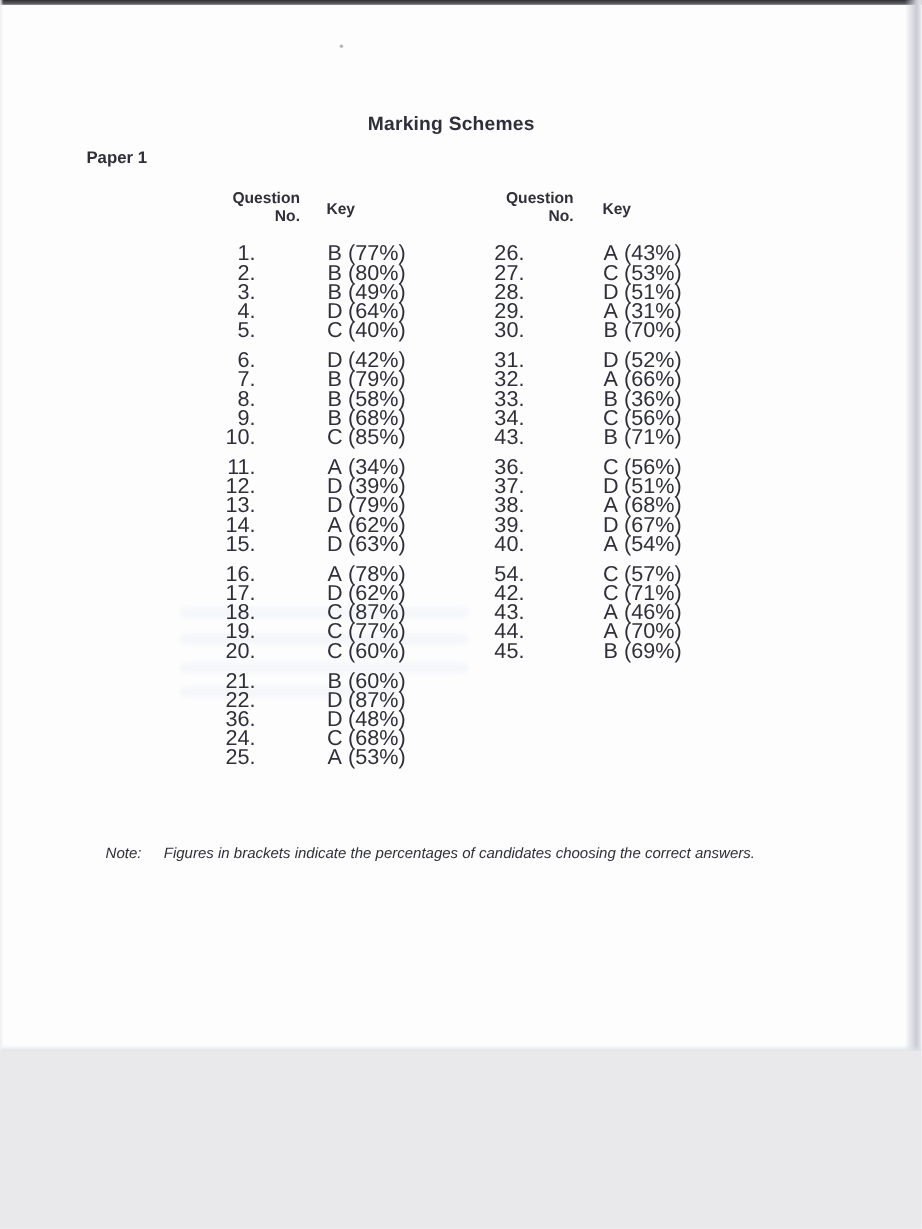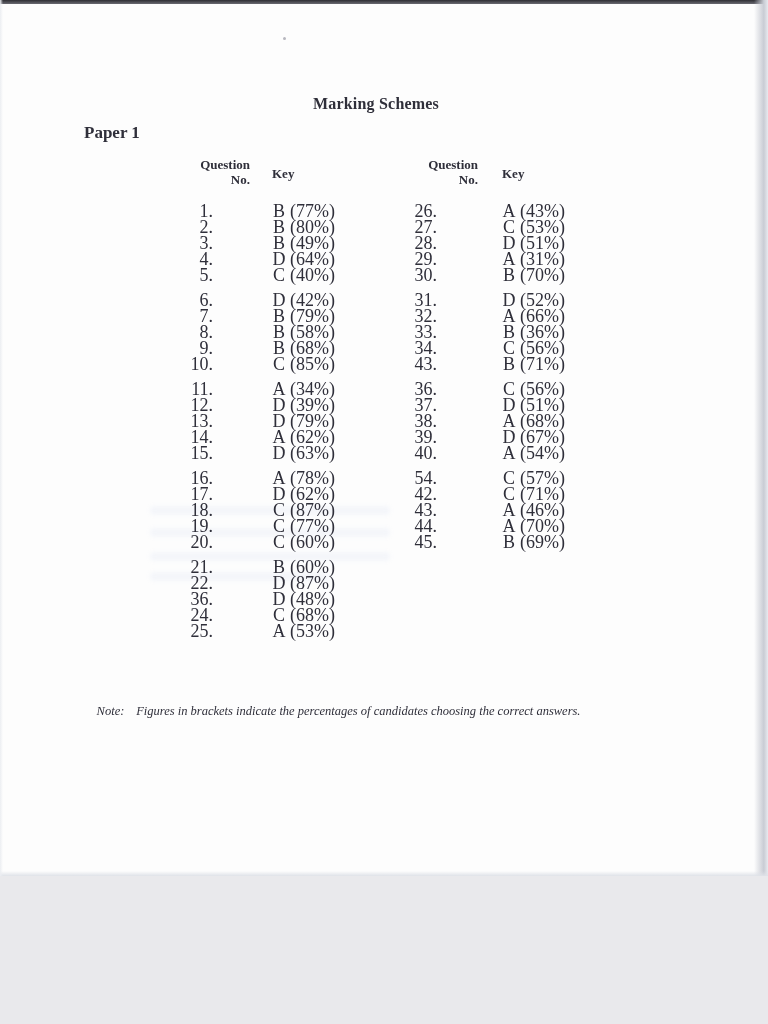--- a/index.html
+++ b/index.html
@@ -2,21 +2,21 @@
 <html><head>
 <meta charset="utf-8">
 <style>
   html, body { margin: 0; padding: 0; background: #e9e9ec; }
   #scan-page {
     position: relative;
     width: 768px;
     height: 876px;
     background: var(--page, #fdfdfd);
     overflow: hidden;
-    font-family: Liberation Serif, serif;
+    font-family: Liberation Sans, sans-serif;
     color: var(--text, #2f2f3a);
   }
   
   .top-strip {
     position: absolute; top: 0; left: 0; right: 0; height: 4px;
     background: linear-gradient(to bottom, #2e2e33, #6a6a72);
   }
   .right-edge {
     position: absolute; top: 0; right: 0; bottom: 0; width: 14px;
     background: linear-gradient(to right, rgba(200,204,212,0), #c9ccd4 70%, #e8eaef);
@@ -39,22 +39,22 @@
     filter: blur(2px);
     border-radius: 4px;
   }
   
   .doc-title {
     position: absolute; top: 95px; left: 0; width: 752px;
     text-align: center; font-weight: bold; font-size: 16px;
     letter-spacing: 0.2px;
   }
   .paper-label {
-    position: absolute; top: 123px; left: 84px;
-    font-weight: bold; font-size: 17px;
+    position: absolute; top: 123px; left: 72px;
+    font-weight: bold; font-size: 14px;
   }
   .qheader {
     position: absolute; top: 157px; width: 90px;
     text-align: right; font-weight: bold; font-size: 13px; line-height: 15px;
   }
   .qheader.left  { left: 160px; }
   .qheader.right { left: 388px; }
   .keyheader {
     position: absolute; top: 166px;
     font-weight: bold; font-size: 13px;
@@ -68,21 +68,21 @@
   .row { height: 16px; line-height: 16px; font-size: 18px; white-space: nowrap; }
   .qno  { display: inline-block; width: 63px; text-align: right; }
   .keyl { display: inline-block; width: 14px; text-align: center; }
   .answers-col.left  .keyl { margin-left: 59px; }
   .answers-col.right .keyl { margin-left: 65px; }
   .pct  { display: inline-block; margin-left: 4px; }
   .note-line {
     position: absolute; top: 704px; left: 88px; right: 40px;
     font-style: italic; font-size: 12.5px;
   }
-  .note-label { display: inline-block; width: 45px; text-align: center; }
+  .note-label { display: inline-block; width: 45px; }
   .note-text  { display: inline-block; text-align: right; }
 </style>
 </head>
 <body>
 
 <div id="scan-page" style="--text: #2f2f3a; --page: #fdfdfd;">
 
   <div class="top-strip"></div>
   <div class="right-edge"></div>
   <div class="bottom-edge"></div>

